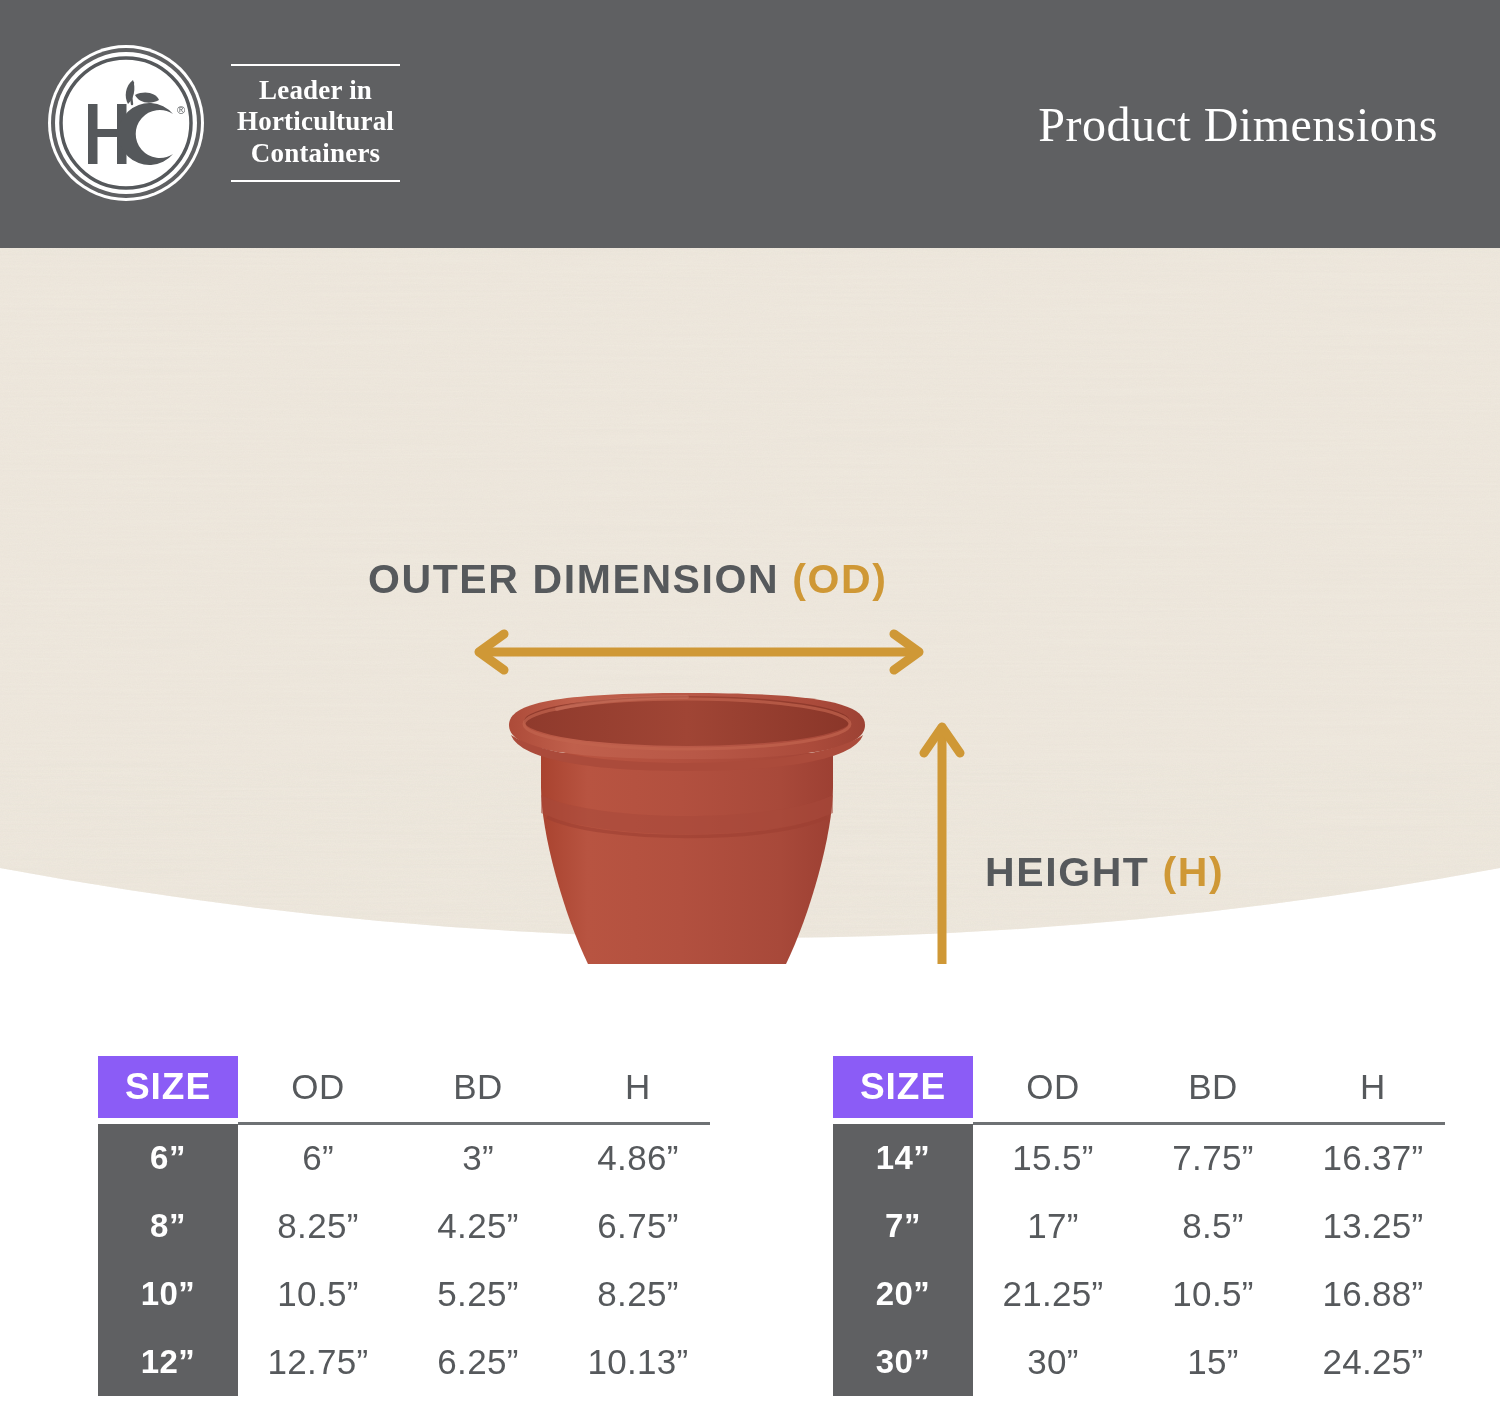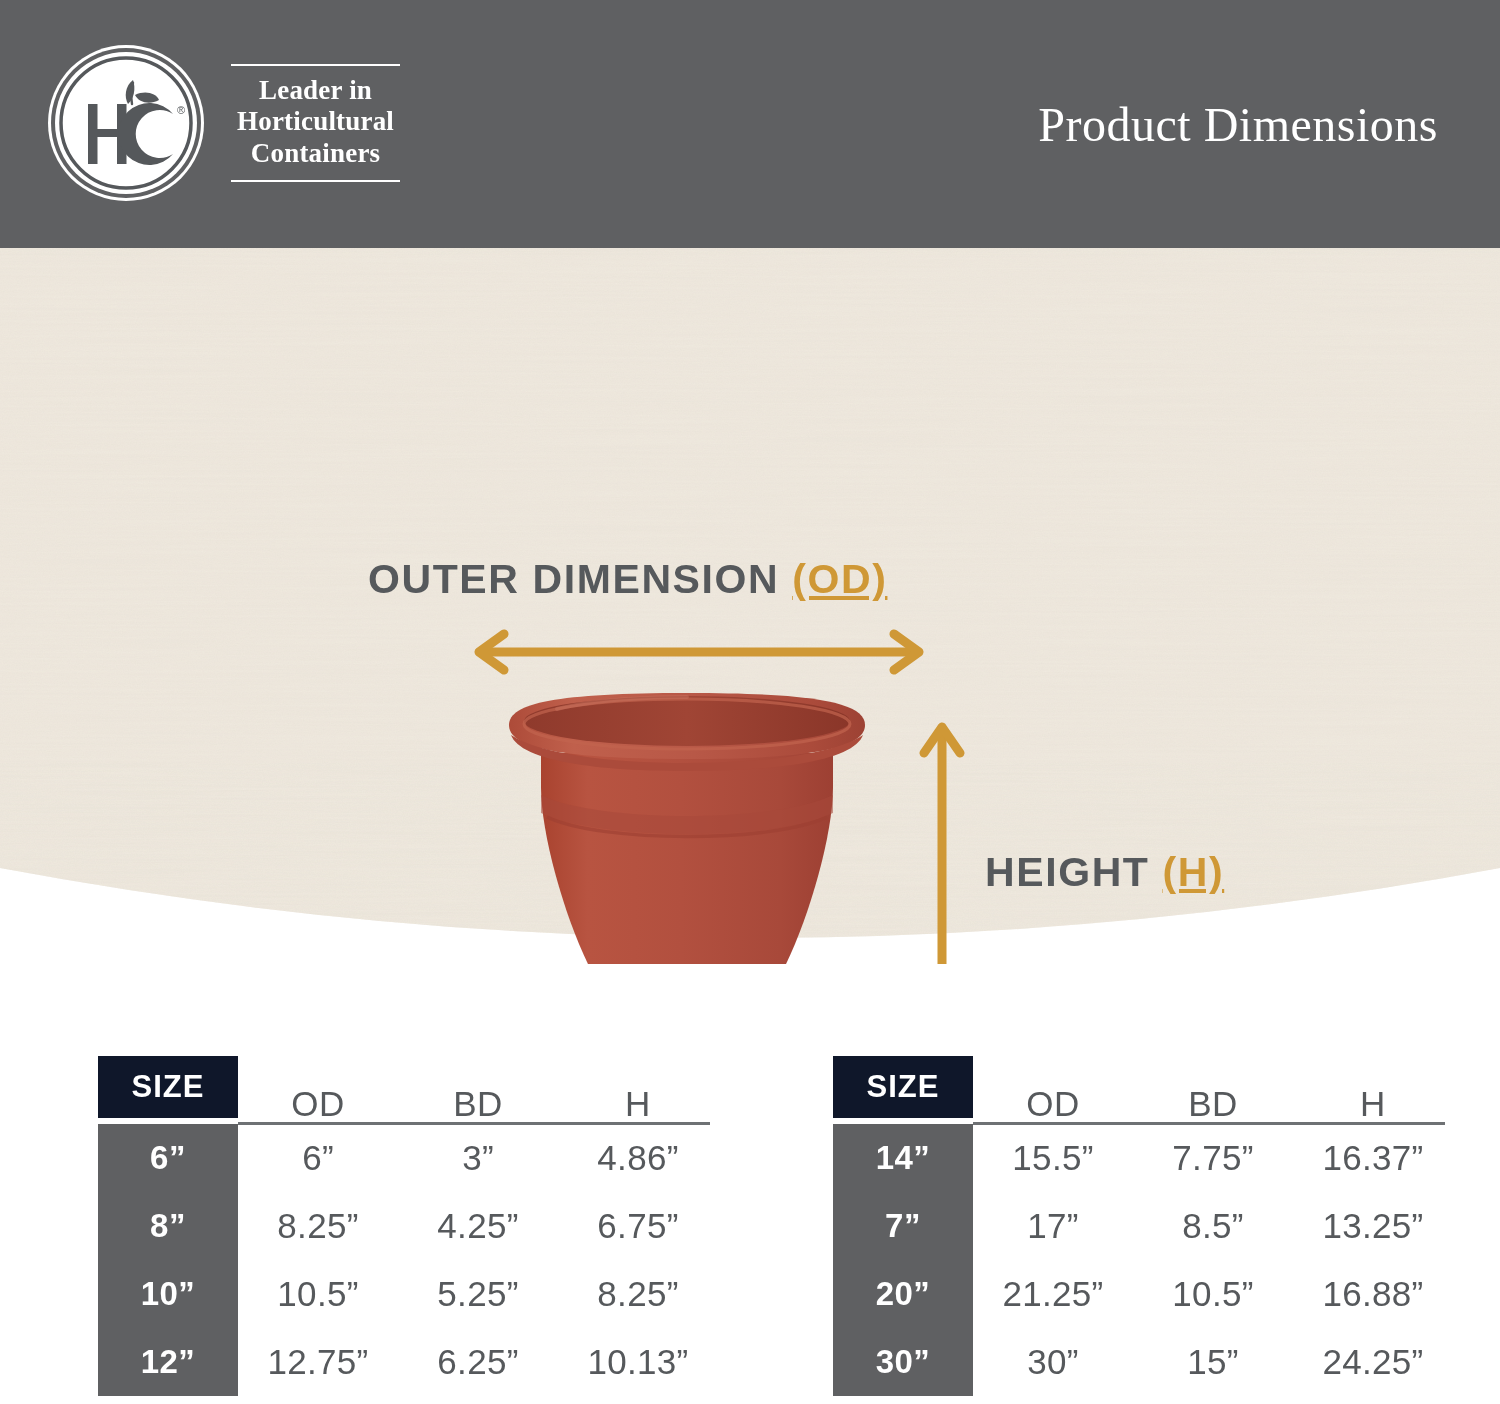--- a/index.html
+++ b/index.html
@@ -47,21 +47,21 @@
     overflow:hidden;
   }
   .cream-bg{position:absolute;left:0;top:0;width:1500px;height:716px;}
 
   
   .dim-label{
     position:absolute;font-family:"Liberation Sans", sans-serif;
     font-weight:700;font-size:41px;letter-spacing:1.6px;
     color:#56595c;white-space:nowrap;
   }
-  .dim-label .abbr{color:#cf9836;text-decoration:underline;}
+  .dim-label .abbr{color:#cf9836;}
   #label-od{left:368px;top:308px;}
   #label-h{left:985px;top:601px;}
 
   
   .arrow-svg{position:absolute;}
   #arrow-od{left:464px;top:380px;}
   #arrow-h{left:918px;top:465px;}
 
   
   #pot{position:absolute;left:497px;top:443px;}
@@ -70,27 +70,27 @@
   .tables{
     position:absolute;left:0;top:1050px;width:1500px;height:354px;
   }
   .dtable{position:absolute;top:0;width:620px;}
   #table-left{left:98px;}
   #table-right{left:833px;}
 
   .t-head{position:relative;height:74px;}
   .t-size-head{
     position:absolute;left:0;top:6px;width:140px;height:62px;
-    background:#0f172a;color:#ffffff;
+    background:#8b5cf6;color:#ffffff;
     display:flex;align-items:center;justify-content:center;
-    font-weight:700;font-size:31px;letter-spacing:1px;
+    font-weight:700;font-size:37px;letter-spacing:1px;
   }
   .t-cols-head{
     position:absolute;left:140px;top:0;right:0;height:74px;
-    display:flex;align-items:flex-end;
+    display:flex;align-items:center;
   }
   .t-cols-head .col{
     flex:1;text-align:center;color:#56595c;
     font-weight:400;font-size:35px;letter-spacing:.5px;
   }
   .t-rule{
     position:absolute;left:140px;right:8px;top:72px;
     height:3px;background:#6e7174;
   }
 

